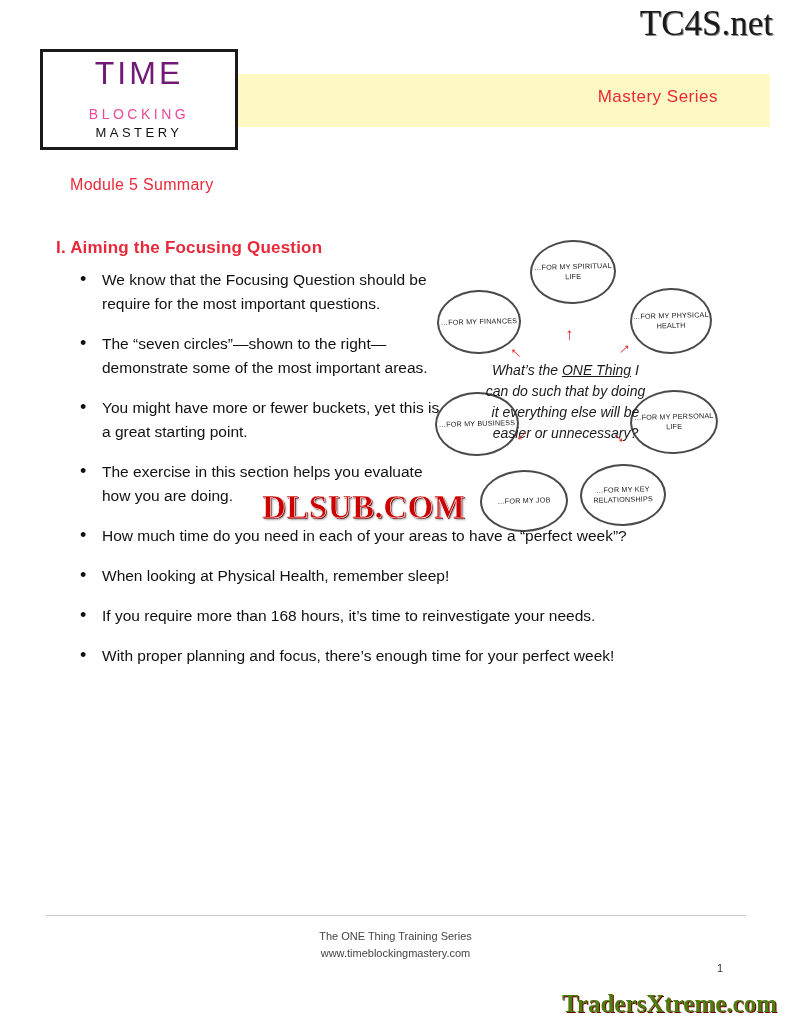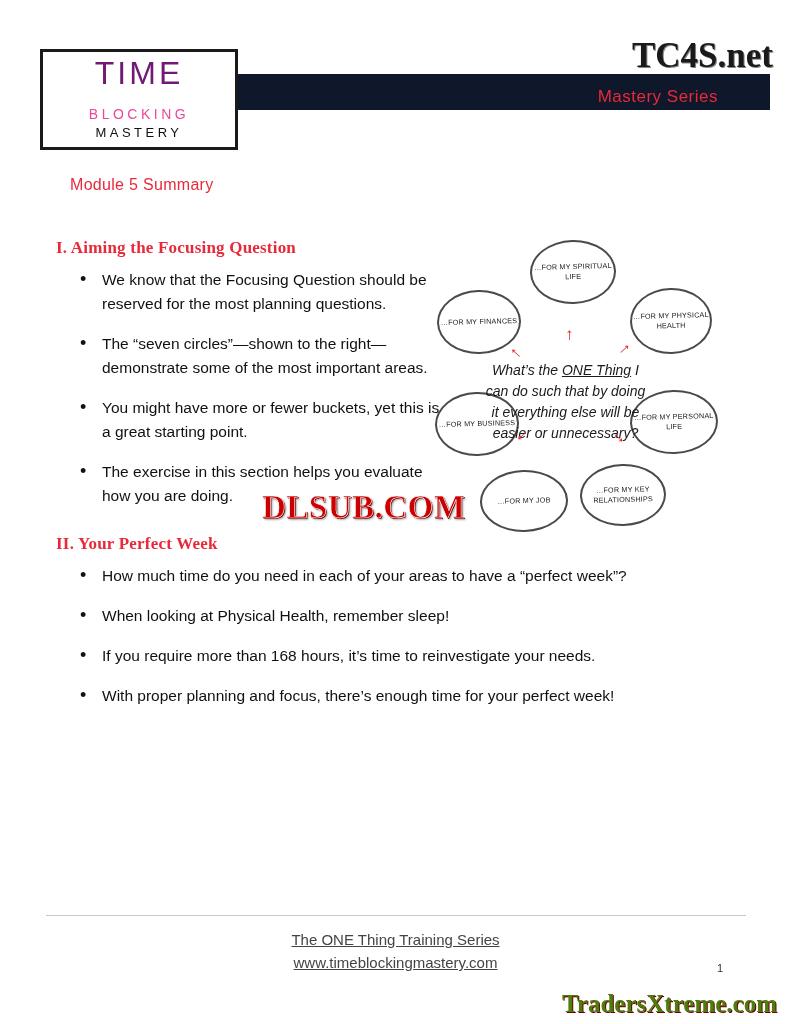--- a/index.html
+++ b/index.html
@@ -18,37 +18,36 @@
     overflow: hidden;
     margin: 0 auto;
   }
 
   
   .wm-top {
     position: absolute;
     top: 4px;
     right: 18px;
     font-family: "Liberation Serif", serif;
-    font-weight: bold;
+    font-weight: normal;
     font-size: 35px;
     color: #1a1a1a;
     letter-spacing: 0px;
     text-shadow: 1px 1px 0 #888;
     z-index: 40;
-    margin-top: 32px;
   }
 
   
   .header-bar {
     position: absolute;
     left: 150px;
     top: 74px;
     width: 620px;
-    height: 36px;
-    background: #0f172a;
+    height: 53px;
+    background: #fef9c3;
   }
   .header-bar-label {
     position: absolute;
     right: 52px;
     top: 13px;
     color: #e8293a;
     font-size: 17px;
     letter-spacing: 0.5px;
   }
   .logo-box {
@@ -101,21 +100,20 @@
     position: absolute;
     left: 56px;
     top: 238px;
     width: 690px;
   }
   .section-head {
     color: #e8293a;
     font-size: 17px;
     margin: 0 0 10px 0;
     letter-spacing: 0.2px;
-    font-family: Liberation Serif, serif;
   }
   .section-head.second {
     margin-top: 26px;
   }
   ul.bullets {
     list-style: none;
     margin: 0;
     padding: 0;
   }
   ul.bullets li {
@@ -220,24 +218,23 @@
     width: 700px;
     height: 1px;
     background: #c9c9c9;
   }
   .footer {
     position: absolute;
     left: 0;
     top: 928px;
     width: 791px;
     text-align: center;
-    font-size: 15px;
+    font-size: 11px;
     color: #444;
     line-height: 1.55;
-    text-decoration: underline;
   }
   .page-num {
     position: absolute;
     right: 68px;
     top: 962px;
     font-size: 11px;
     color: #333;
   }
   .wm-bottom {
     position: absolute;
@@ -286,27 +283,26 @@
     <div class="arrow a-up">↑</div>
     <div class="arrow a-ur">↑</div>
     <div class="arrow a-ul">↑</div>
     <div class="arrow a-dr">↑</div>
     <div class="arrow a-dl">↑</div>
   </div>
 
   <div class="content">
     <h2 class="section-head">I. Aiming the Focusing Question</h2>
     <ul class="bullets col-narrow">
-      <li>We know that the Focusing Question should be reserved for the most planning questions.</li>
+      <li>We know that the Focusing Question should be require for the most important questions.</li>
       <li>The “seven circles”—shown to the right—demonstrate some of the most important areas.</li>
       <li>You might have more or fewer buckets, yet this is a great starting point.</li>
       <li>The exercise in this section helps you evaluate how you are doing.</li>
     </ul>
 
-    <h2 class="section-head second">II. Your Perfect Week</h2>
     <ul class="bullets col-wide">
       <li>How much time do you need in each of your areas to have a “perfect week”?</li>
       <li>When looking at Physical Health, remember sleep!</li>
       <li>If you require more than 168 hours, it’s time to reinvestigate your needs.</li>
       <li>With proper planning and focus, there’s enough time for your perfect week!</li>
     </ul>
   </div>
 
   <div class="wm-center">DLSUB.COM</div>
 

